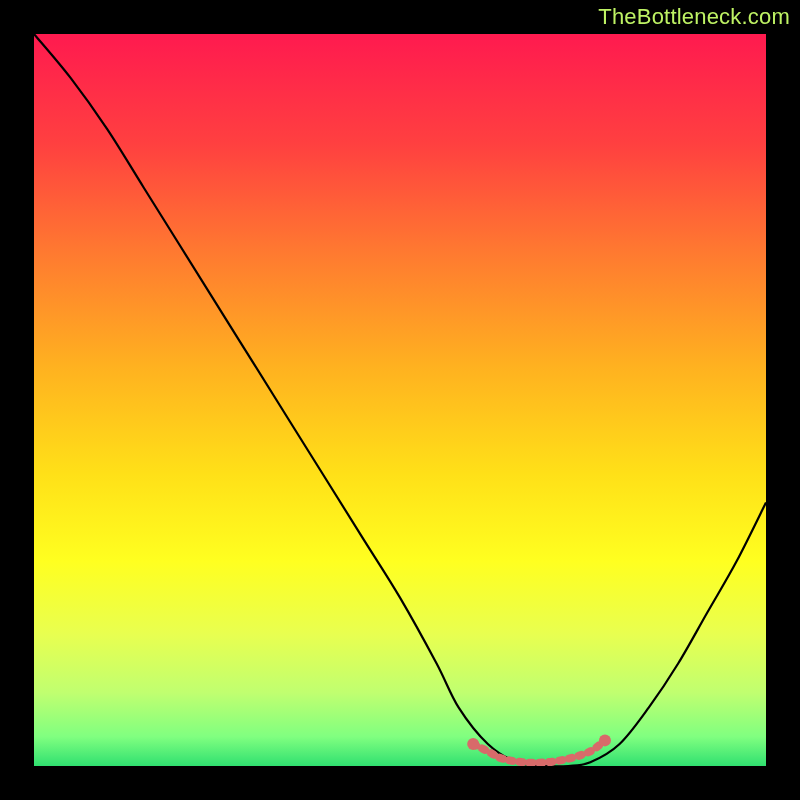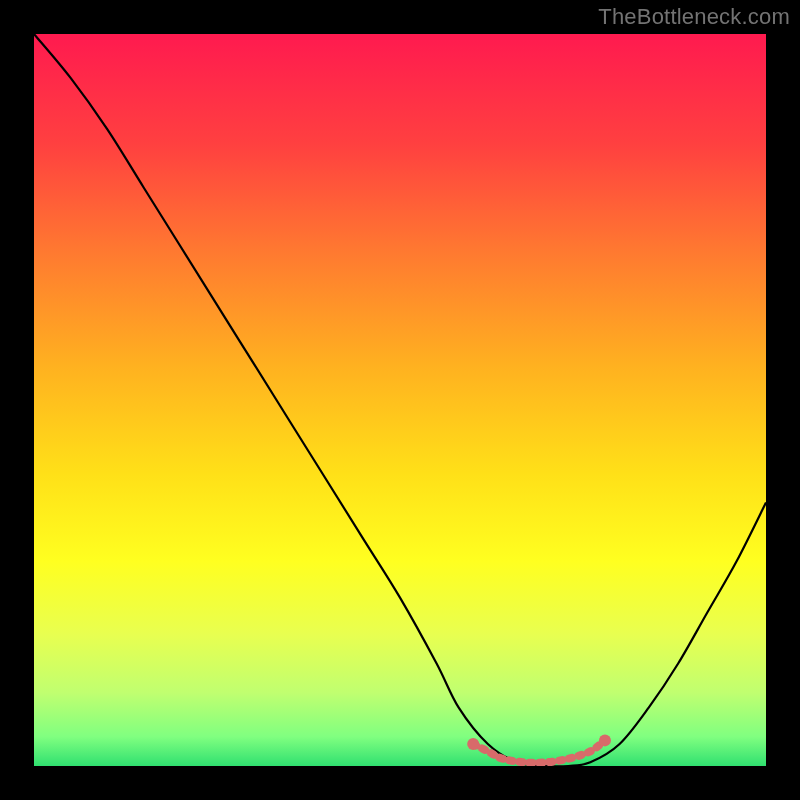--- a/index.html
+++ b/index.html
@@ -12,21 +12,21 @@
     position: relative;
     width: 800px;
     height: 800px;
     background: #000;
   }
   .watermark {
     position: absolute;
     top: 4px;
     right: 10px;
     font-size: 22px;
-    color: #737373;
+    color: #bef264;
     font-weight: 400;
     letter-spacing: 0.2px;
     z-index: 10;
   }
   .plot-frame {
     position: absolute;
     left: 34px;
     top: 34px;
     width: 732px;
     height: 732px;

